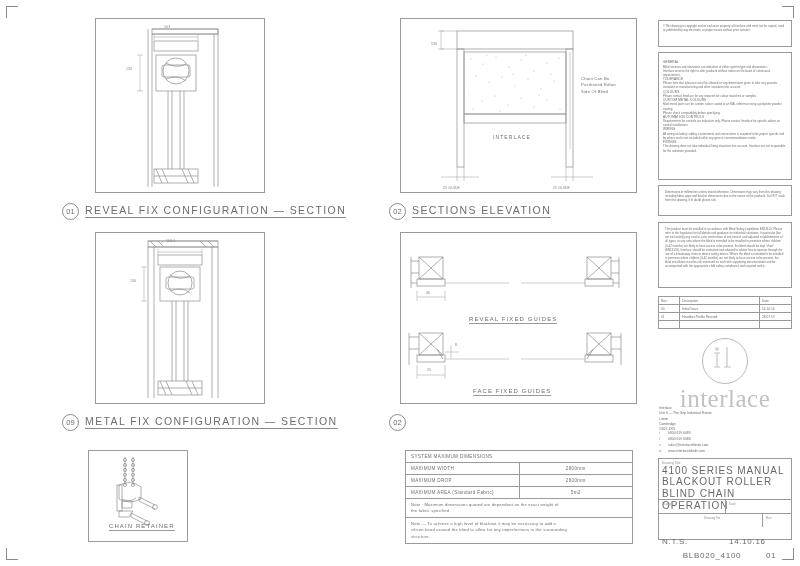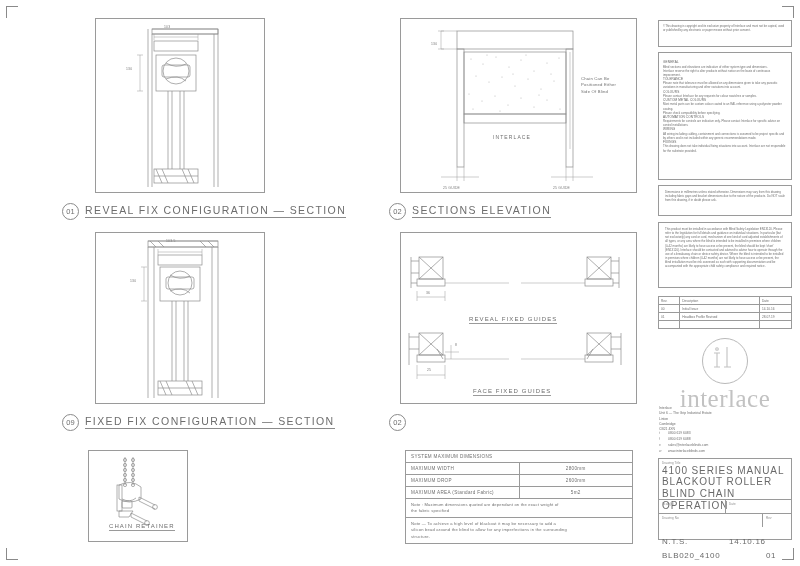--- a/index.html
+++ b/index.html
@@ -383,21 +383,21 @@
       </g>
       <g class="stroke">
         <path d="M52 14 L52 165 M58 14 L58 165"></path>
         <path d="M122 14 L122 165 M116 14 L116 165"></path>
       </g>
     </svg>
     <span class="dimtxt" style="left:70px;top:6px;">103.5</span>
     <span class="dimtxt" style="left:34px;top:46px;">130</span>
   </div>
   <div class="bubble" style="left:62px;top:414px;">09</div>
-  <div class="ttl" style="left:85px;top:415px;">FIXED FIX CONFIGURATION — SECTION</div>
+  <div class="ttl" style="left:85px;top:415px;">METAL FIX CONFIGURATION — SECTION</div>
 
   <div class="panel" style="left:400px;top:232px;width:237px;height:172px;">
     <svg width="235" height="170" viewBox="0 0 235 170">
 
       <g class="stroke">
         <rect x="18" y="24" width="24" height="22"></rect>
         <path d="M18 24 L42 46 M42 24 L18 46"></path>
         <rect x="16" y="46" width="28" height="7"></rect>
         <path d="M10 28 L18 28 M10 40 L18 40 M10 50 L16 50"></path>
         <path d="M10 24 L10 55"></path>
@@ -606,21 +606,21 @@
         <span class="val sm">N.T.S.</span>
       </div>
       <div class="cell">
         <span class="lbl">Date</span>
         <span class="val sm">14.10.16</span>
       </div>
     </div>
 
 
     <div class="row" style="height:14px;">
-      <div class="cell" style="flex:0 0 78%;">
+      <div class="cell" style="flex:0 0 78%;text-align:center;">
         <span class="lbl">Drawing No</span>
         <span class="val sm">BLB020_4100</span>
       </div>
       <div class="cell">
         <span class="lbl">Rev</span>
         <span class="val sm">01</span>
       </div>
     </div>
   </div>
 

